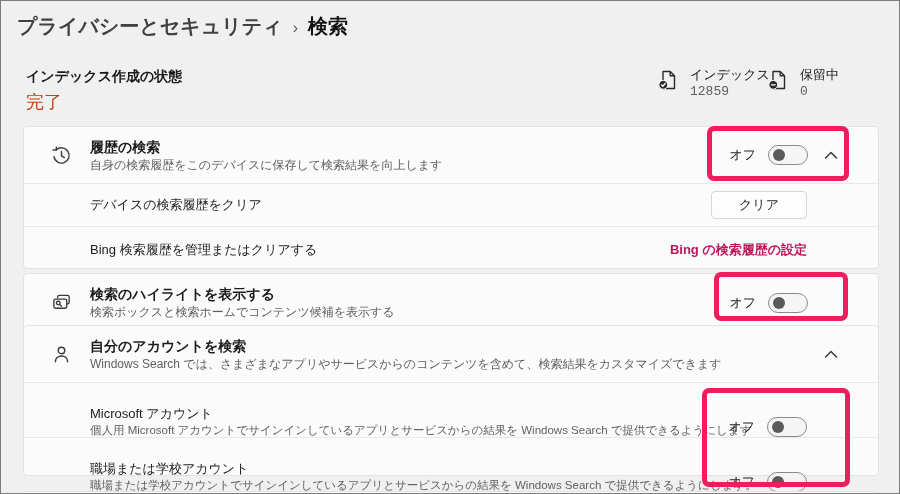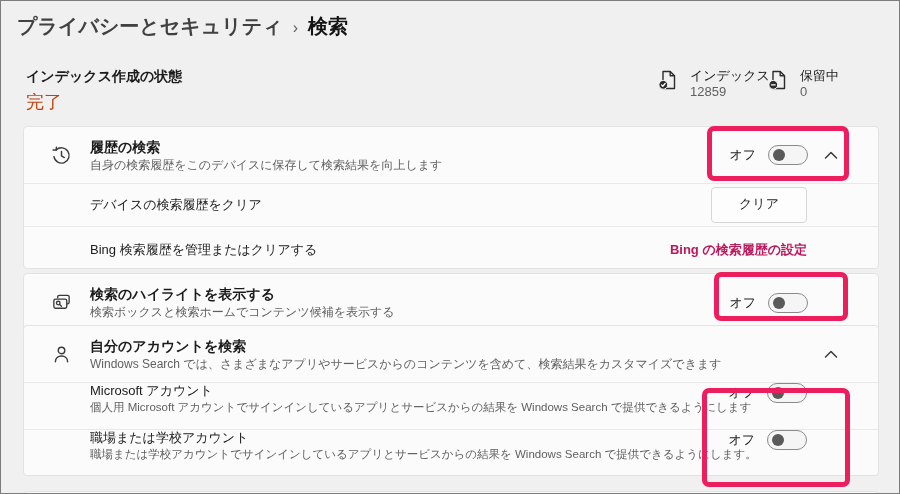--- a/index.html
+++ b/index.html
@@ -11,21 +11,21 @@
   
   .breadcrumb{position:absolute;left:16px;top:12px;font-size:20px;font-weight:600;display:flex;align-items:center;gap:10px;}
   .breadcrumb .parent{color:#414141;}
   .breadcrumb .sep{color:#5f5f5f;font-size:16px;font-weight:400;padding-top:2px;}
   .breadcrumb .current{color:#141414;font-weight:700;}
   
   .idx-title{position:absolute;left:25px;top:67px;font-size:14px;font-weight:600;}
   .idx-state{position:absolute;left:25px;top:89px;font-size:18px;color:#c2410c;}
   .stat{position:absolute;top:68px;display:flex;align-items:flex-start;gap:11px;}
   .stat.s1{left:656px;} .stat.s2{left:766px;}
-  .stat .txt{display:flex;flex-direction:column;gap:2px;}
+  .stat .txt{display:flex;flex-direction:column;gap:2px;font-family:Liberation Mono, monospace;}
   .stat .lbl{font-size:13px;color:#1b1b1b;line-height:14px;}
   .stat .val{font-size:13px;color:#5f5f5f;line-height:14px;}
   
   .card{position:absolute;left:22px;width:856px;background:#fbfbfb;border:1px solid #e3e3e3;border-radius:4px;box-sizing:border-box;}
   .card1{top:125px;height:143px;}
   .card2{top:272px;height:59px;}
   .card3{top:324px;height:151px;}
   .card4{top:490px;height:10px;border-radius:4px 4px 0 0;}
   .divider{height:1px;background:#e9e9e9;margin:0;}
   .exp-row{display:flex;align-items:center;height:56px;padding:0 40px 0 16px;box-sizing:border-box;}
@@ -35,27 +35,27 @@
   .exp-text .d{font-size:12px;color:#5f5f5f;line-height:14px;white-space:nowrap;}
   .controls{display:flex;align-items:center;flex:0 0 auto;}
   .toggle-label{font-size:13px;margin-right:12px;}
   .toggle{width:40px;height:20px;border:1px solid #8a8a8a;border-radius:11px;background:#f5f5f5;position:relative;box-sizing:border-box;flex:0 0 auto;}
   .toggle::after{content:"";position:absolute;left:4px;top:3px;width:12px;height:12px;border-radius:50%;background:#5a5a5a;}
   .chev{margin-left:16px;display:flex;align-items:center;}
   
   .sub-row{display:flex;align-items:center;height:42px;padding:0 71px 0 66px;box-sizing:border-box;}
   .sub-row .lbl{flex:1;font-size:13px;white-space:nowrap;}
   .sub-row.tall{height:46px;}
-  .sub2{display:flex;align-items:flex-start;height:46px;padding:0 71px 0 66px;box-sizing:border-box;}
+  .sub2{display:flex;align-items:flex-end;height:46px;padding:0 71px 0 66px;box-sizing:border-box;margin-top:8px;}
   .sub2 .txt{flex:1;display:flex;flex-direction:column;gap:3px;min-width:0;}
   .sub2 .t{font-size:13px;line-height:15px;white-space:nowrap;}
   .sub2 .d{font-size:11.5px;color:#5f5f5f;line-height:13px;white-space:nowrap;}
   .btn{background:#fdfdfd;border:1px solid #d6d6d6;border-radius:4px;font-size:13px;color:#1b1b1b;
-       padding:0;width:96px;height:36px;line-height:26px;text-align:center;box-sizing:border-box;
-       font-family:Liberation Mono, monospace;}
+       padding:0;width:96px;height:28px;line-height:26px;text-align:center;box-sizing:border-box;
+       font-family:Liberation Serif, serif;}
   .link{font-size:13px;color:#be185d;text-decoration:none;white-space:nowrap;font-weight:bold;}
   
   .anno{position:absolute;border:5px solid #EC1E5D;border-radius:7px;box-sizing:border-box;z-index:5;pointer-events:none;}
   .anno.a1{left:706px;top:125px;width:142px;height:55px;}
   .anno.a2{left:713px;top:271px;width:134px;height:49px;}
   .anno.a3{left:701px;top:387px;width:148px;height:99px;}
   svg{display:block;}
 </style>
 </head>
 <body>

